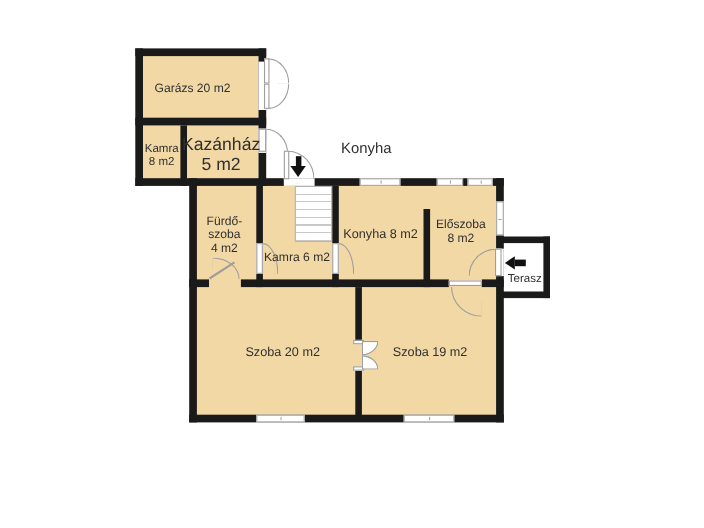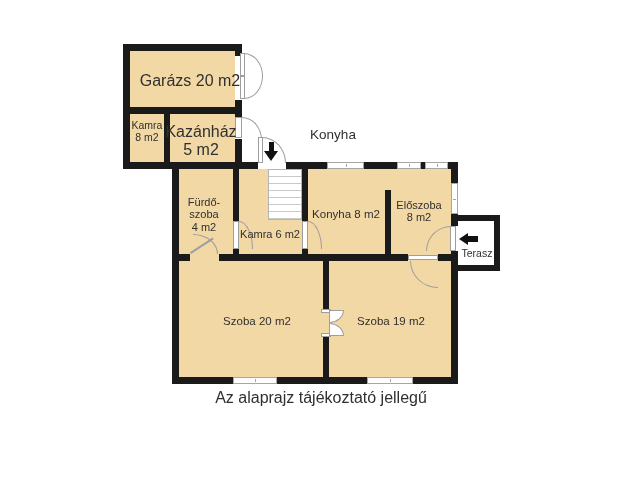--- a/index.html
+++ b/index.html
@@ -103,23 +103,23 @@
   <div class="arc tl" style="left:426px;top:226px;width:25px;height:25px;"></div>
 
   <div class="tri" style="left:459px;top:233px;border-top:6px solid transparent;border-bottom:6px solid transparent;border-right:9px solid var(--arrow);"></div>
   <div class="stem" style="left:468px;top:236px;width:10px;height:6px;"></div>
 
   <div class="leaf" style="left:321px;top:309px;width:10px;height:4px;"></div>
   <div class="leaf" style="left:321px;top:333px;width:10px;height:4px;"></div>
   <div class="flag" style="left:329px;top:310px;width:15px;height:13px;border-radius:0 0 100% 0;"></div>
   <div class="flag" style="left:329px;top:323px;width:15px;height:13px;border-radius:0 100% 0 0;"></div>
 
-  <div class="label" style="left:190px;top:81px;font-size:16px;text-align:center;">Garázs 20 m2</div>
+  <div class="label" style="left:175px;top:81px;font-size:11px;text-align:center;">Garázs 20 m2</div>
 
-  <div class="label" style="left:147px;top:132px;font-size:10.5px;">
+  <div class="label" style="left:147px;top:142px;font-size:10.5px;">
     <div>Kamra</div>
     <div>8 m2</div>
   </div>
 
   <div class="label" style="left:201px;top:141px;font-size:16px;">
     <div>Kazánház</div>
     <div>5 m2</div>
   </div>
 
   <div class="label" style="left:333px;top:135px;font-size:13.5px;">Konyha</div>
@@ -136,15 +136,14 @@
   <div class="label" style="left:419px;top:211px;font-size:11px;">
     <div>Előszoba</div>
     <div>8 m2</div>
   </div>
 
   <div class="label" style="left:477px;top:254px;font-size:10.5px;">Terasz</div>
 
   <div class="label" style="left:257px;top:321px;font-size:11.5px;">Szoba 20 m2</div>
   <div class="label" style="left:391px;top:321px;font-size:11.5px;">Szoba 19 m2</div>
 
-  <div class="label" style="left:321px;top:398px;font-size:16px;">Az alaprajz tájékoztató jellegű</div>
 
 </div>
 
 </body></html>

